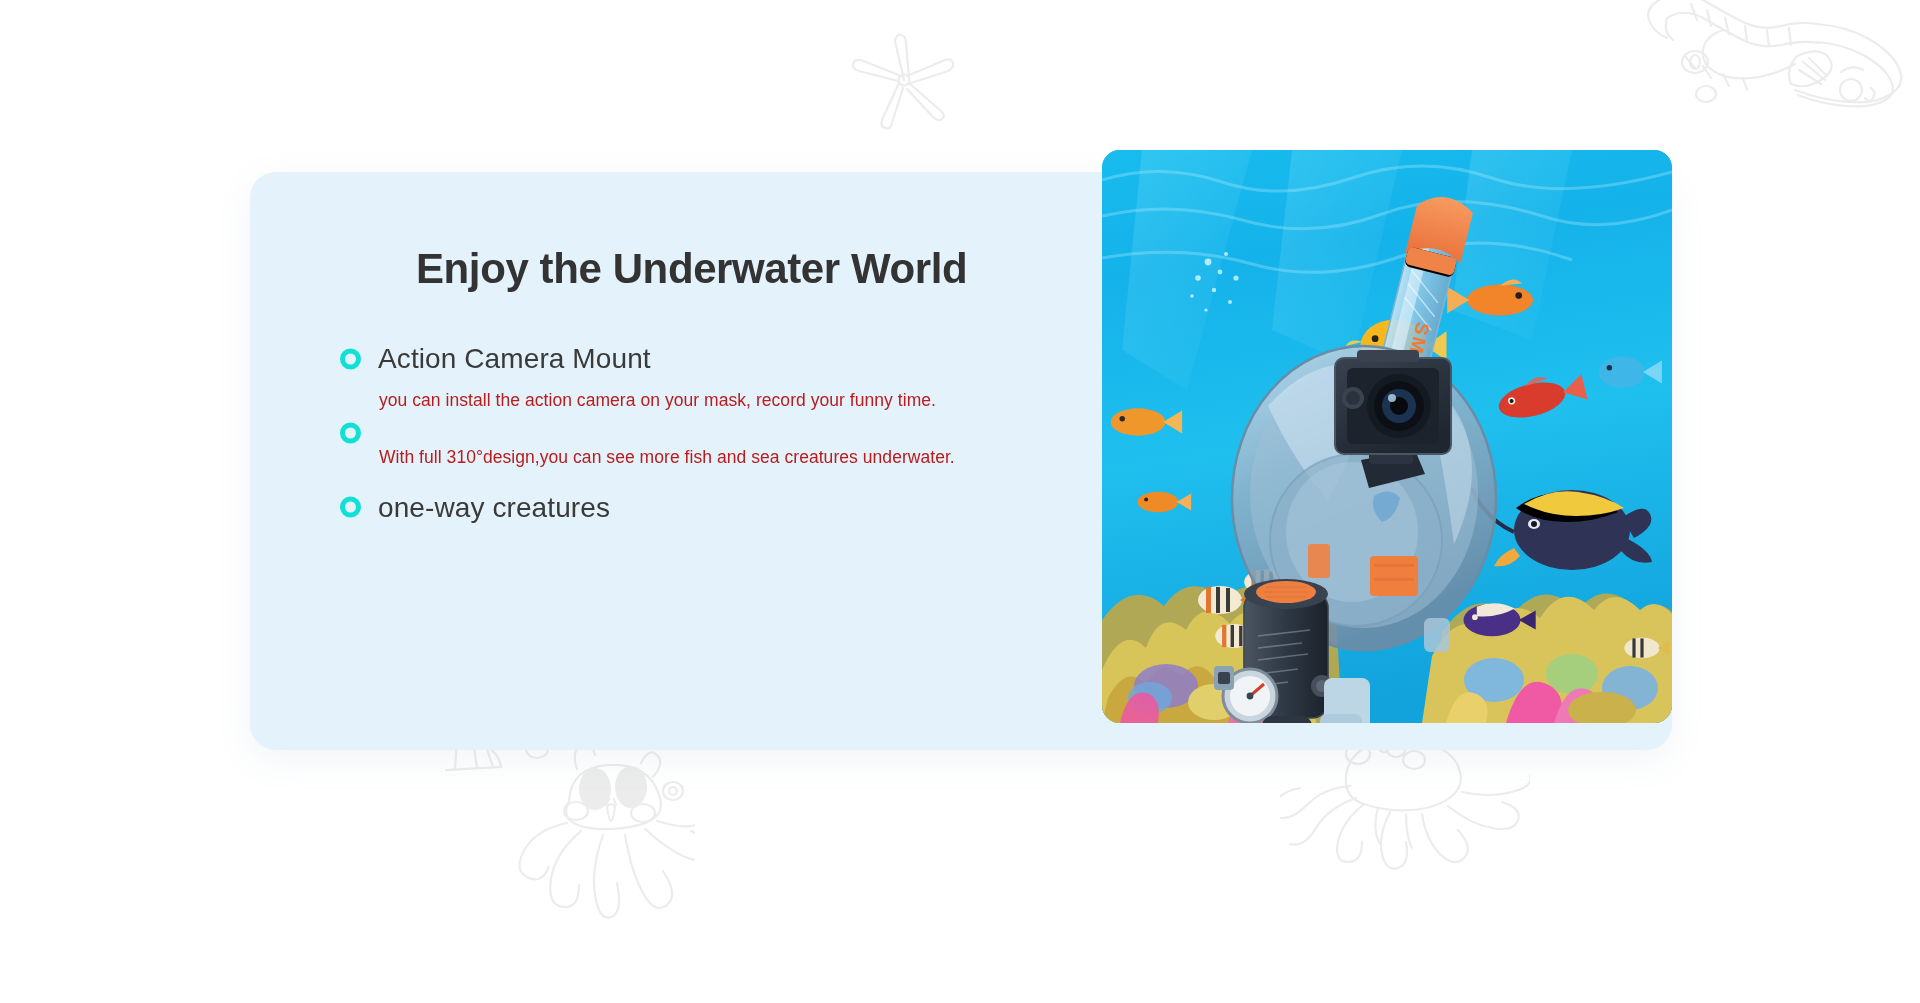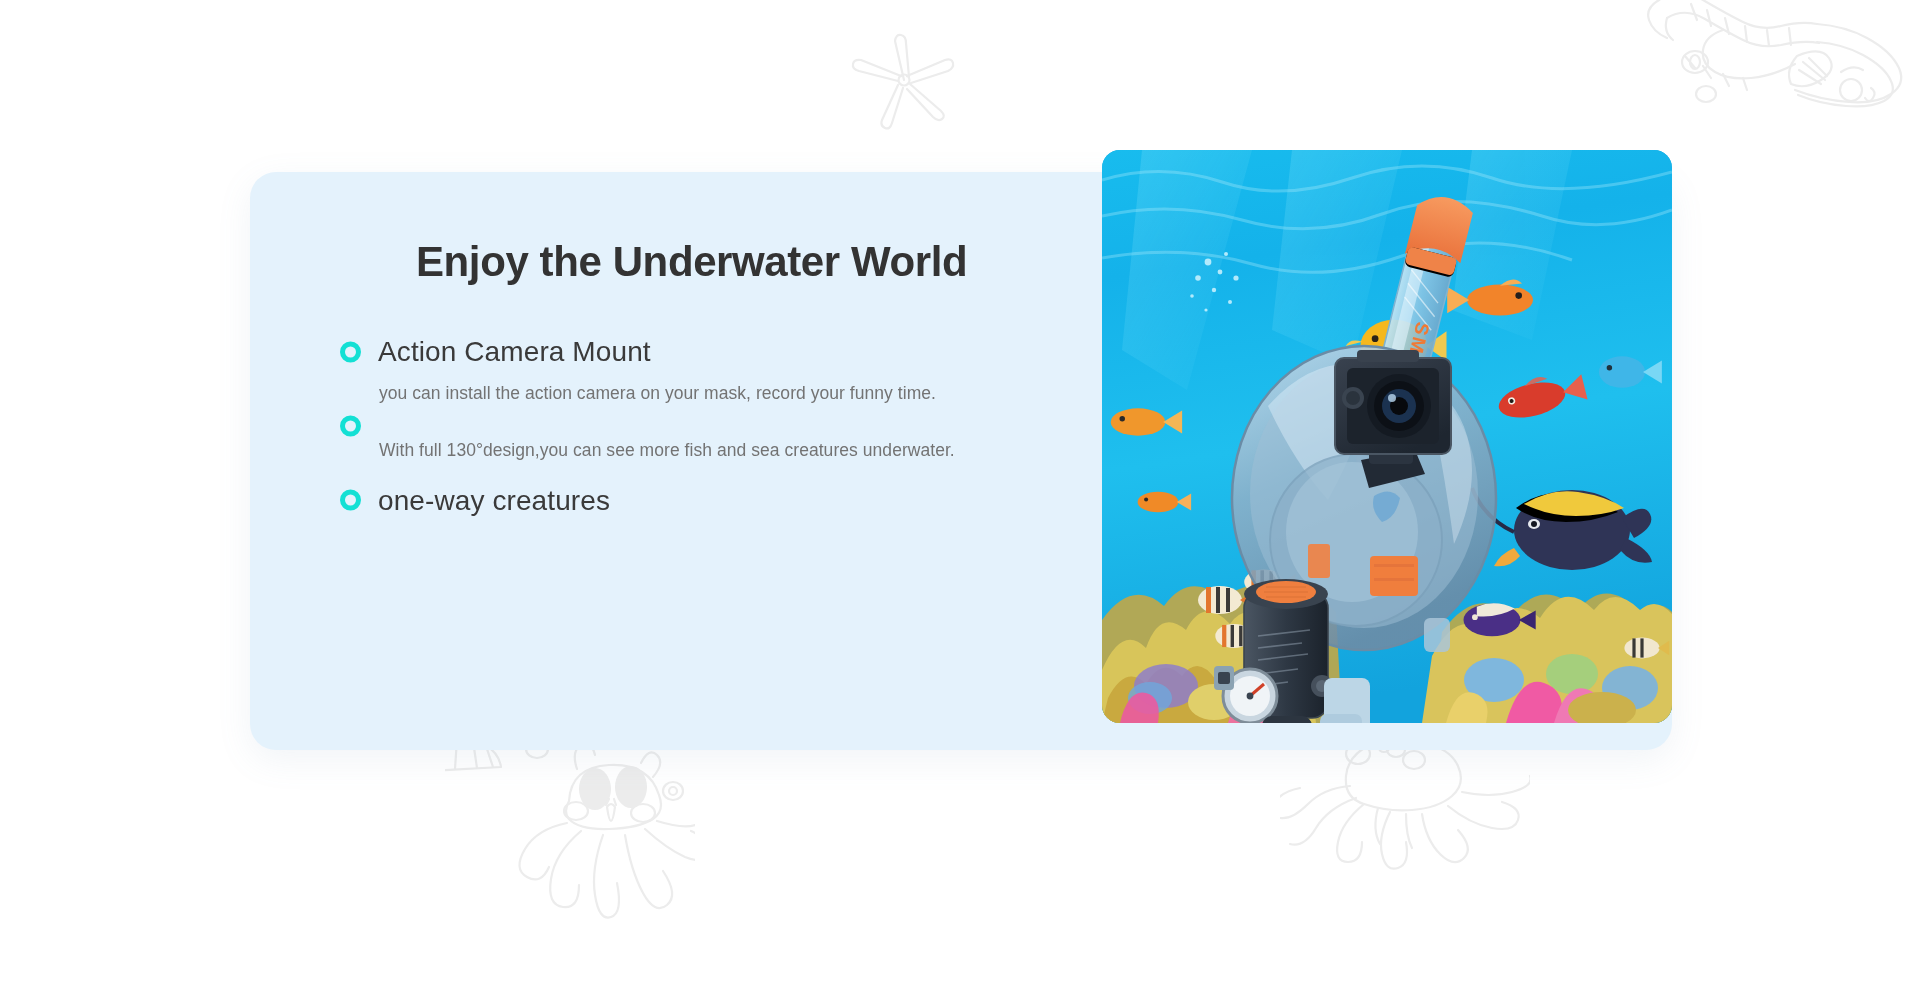--- a/index.html
+++ b/index.html
@@ -44,21 +44,21 @@
     left:250px; top:172px;
     width:1422px; height:578px;
     background:#e4f2fc;
     border-radius:26px;
     box-shadow:0 10px 34px rgba(120,150,180,0.10);
   }
 
   
   #content {
     position:absolute;
-    left:47px; top:4px;
+    left:47px; top:11px;
     width:740px; height:100%;text-decoration:underline;
   }
 
   #page-title {
     position:absolute;
     left:119px; top:63px;
     width:620px;
     font-size:42px;
     font-weight:bold;
     color:#333333;
@@ -102,21 +102,21 @@
     color:#3a3a3a;
     line-height:1.25;
     letter-spacing:0.1px;
   }
 
   .feature-desc {
     margin:12px 0 0 82px;
     width:620px;
     font-size:17.5px;
     font-weight:400;
-    color:#737373;
+    color:#b91c1c;
     line-height:1.42;
     letter-spacing:0.05px;
   }
 
   
   #product-image {
     position:absolute;
     left:852px; top:-22px;
     width:570px; height:573px;
     border-radius:18px;
@@ -248,21 +248,21 @@
             <span class="bullet-icon"></span>
             <span class="feature-title">Action Camera Mount</span>
           </div>
           <p class="feature-desc">you can install the action camera on  your mask, record your funny time.</p>
         </div>
 
         <div class="feature-item">
           <div class="feature-head">
             <span class="bullet-icon"></span>
           </div>
-          <p class="feature-desc">With full 130°design,you can see more fish and sea creatures underwater.</p>
+          <p class="feature-desc">With full 310°design,you can see more fish and sea creatures underwater.</p>
         </div>
 
         <div class="feature-item">
           <div class="feature-head">
             <span class="bullet-icon"></span>
             <span class="feature-title">one-way creatures</span>
           </div>
         </div>
 
       </div>

